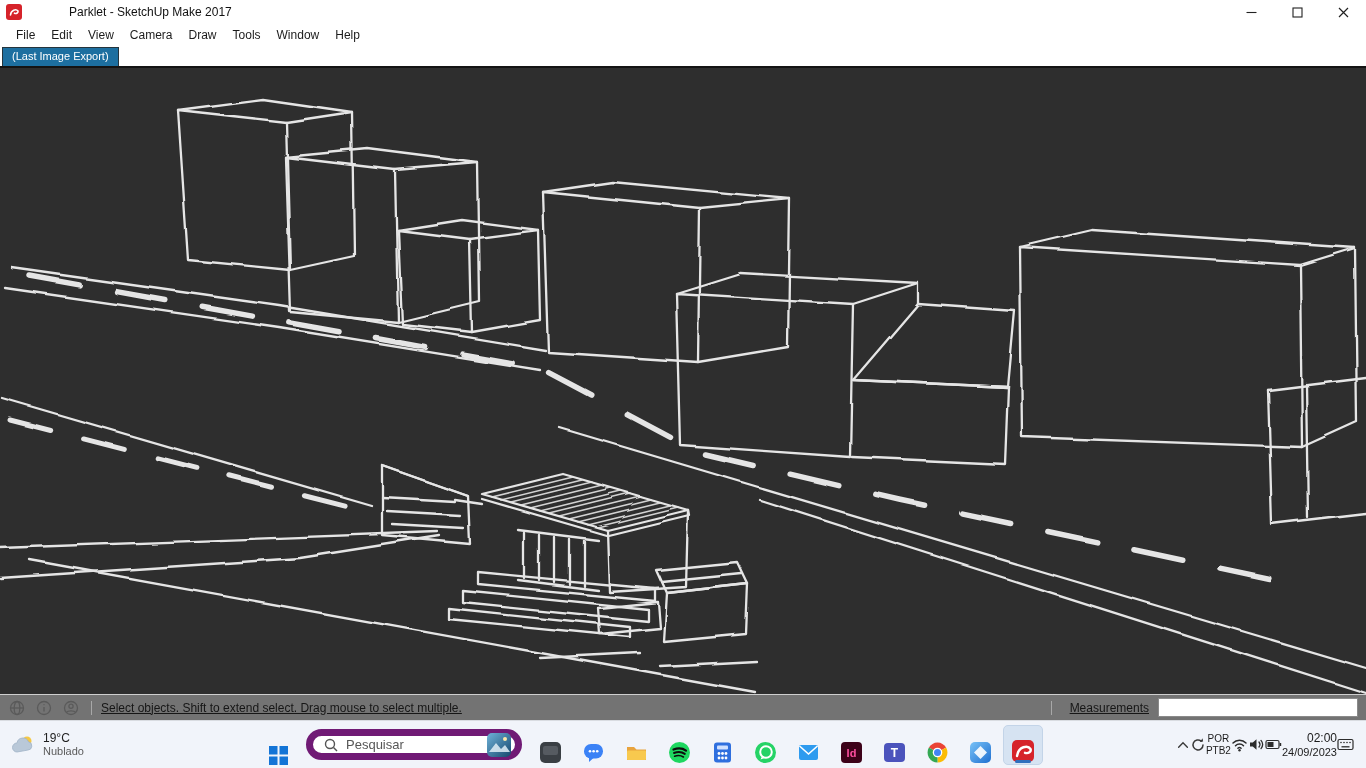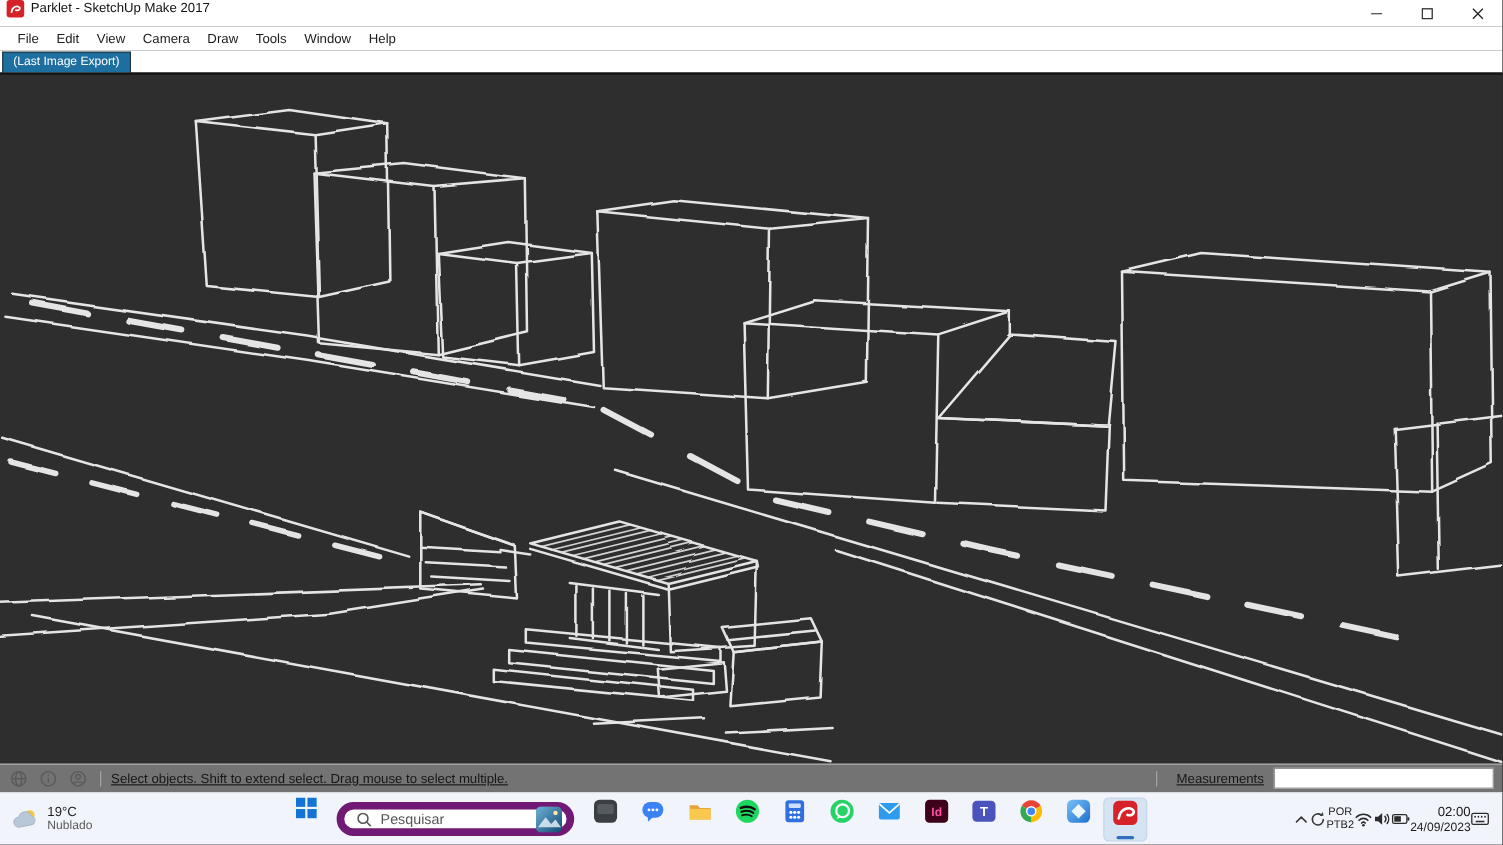--- a/index.html
+++ b/index.html
@@ -1,20 +1,20 @@
 <!DOCTYPE html>
 <html><head>
 <meta charset="utf-8">
 <style>
   * { box-sizing: border-box; margin: 0; padding: 0; }
   html,body { width:1366px; height:768px; overflow:hidden; }
   body { font-family:"Liberation Sans", sans-serif; background:#2e2e2e; }
 
   
-  .titlebar { height:24px; background:#ffffff; display:flex; padding-left:6px; }
+  .titlebar { height:24px; background:#ffffff; display:flex; align-items:center; padding-left:6px;gap:41px; }
   .app-logo { width:16px; height:16px; border-radius:3px; background:#d6232a; display:flex; align-items:center; justify-content:center; flex:0 0 auto; }
   .titlebar-text { font-size:12px; color:#111; margin-left:6px; white-space:nowrap; }
   .win-controls { margin-left:auto; display:flex; height:100%; }
   .win-btn { width:46px; height:100%; display:flex; align-items:center; justify-content:center; }
 
   
   .menubar { height:22px; background:#ffffff; display:flex; align-items:center; padding-left:8px; }
   .menu-item { font-size:12px; color:#1c1c1c; padding:2px 8px; cursor:default; }
 
   
@@ -33,21 +33,21 @@
   .sb-right { margin-left:auto; display:flex; align-items:center; gap:9px; }
   .sb-measure-input { width:200px; height:19px; border:1px solid #8a8a8a; background:#fff; font-size:12px; padding:0 4px; font-family:"Liberation Sans",sans-serif; }
 
   
   .taskbar { height:48px; background:#f1f4fa; border-top:1px solid #d9dce1; position:relative; display:flex; align-items:center; }
   .tb-weather { display:flex; align-items:center; gap:7px; padding-left:10px; }
   .tb-weather-lines { display:flex; flex-direction:column; justify-content:center; }
   .tb-temp { font-size:12px; color:#1f1f1f; line-height:14px; }
   .tb-cond { font-size:11px; color:#5b5b5b; line-height:13px; }
   .tb-center { position:absolute; left:258px; top:0; height:100%; display:flex; align-items:center; gap:3px; }
-  .tb-slot { width:40px; height:40px; border-radius:5px; display:flex; align-items:flex-start; justify-content:center; position:relative; }
+  .tb-slot { width:40px; height:40px; border-radius:5px; display:flex; align-items:flex-end; justify-content:center; position:relative; }
   .tb-slot.active-app { background:#d6e3f2; border:1px solid #c3d4e8; }
   .tb-slot.active-app::after { content:""; position:absolute; bottom:1px; left:50%; transform:translateX(-50%); width:16px; height:3px; border-radius:2px; background:#2f6fbd; }
   .search-pill { width:216px; height:31px; background:#ffffff; border:7px solid #701a75; border-radius:16px; display:flex; align-items:center; padding:0 4px 0 11px; gap:8px; margin:0 5px; }
   .search-pill input { border:none; outline:none; flex:1; font-size:13px; color:#333; background:transparent; font-family:"Liberation Sans",sans-serif; min-width:10px; }
   .search-pill input::placeholder { color:#565656; }
   .search-thumb { width:24px; height:24px; border-radius:5px; overflow:hidden; flex:0 0 auto; }
   .tb-tray { margin-left:auto; display:flex; align-items:center; padding-right:12px; height:100%; }
   .tray-lang { font-size:10px; color:#1c1c1c; text-align:center; line-height:12px; }
   .tray-clock { text-align:right; line-height:14px; }
   .tray-time { font-size:12px; color:#1b1b1b; }

